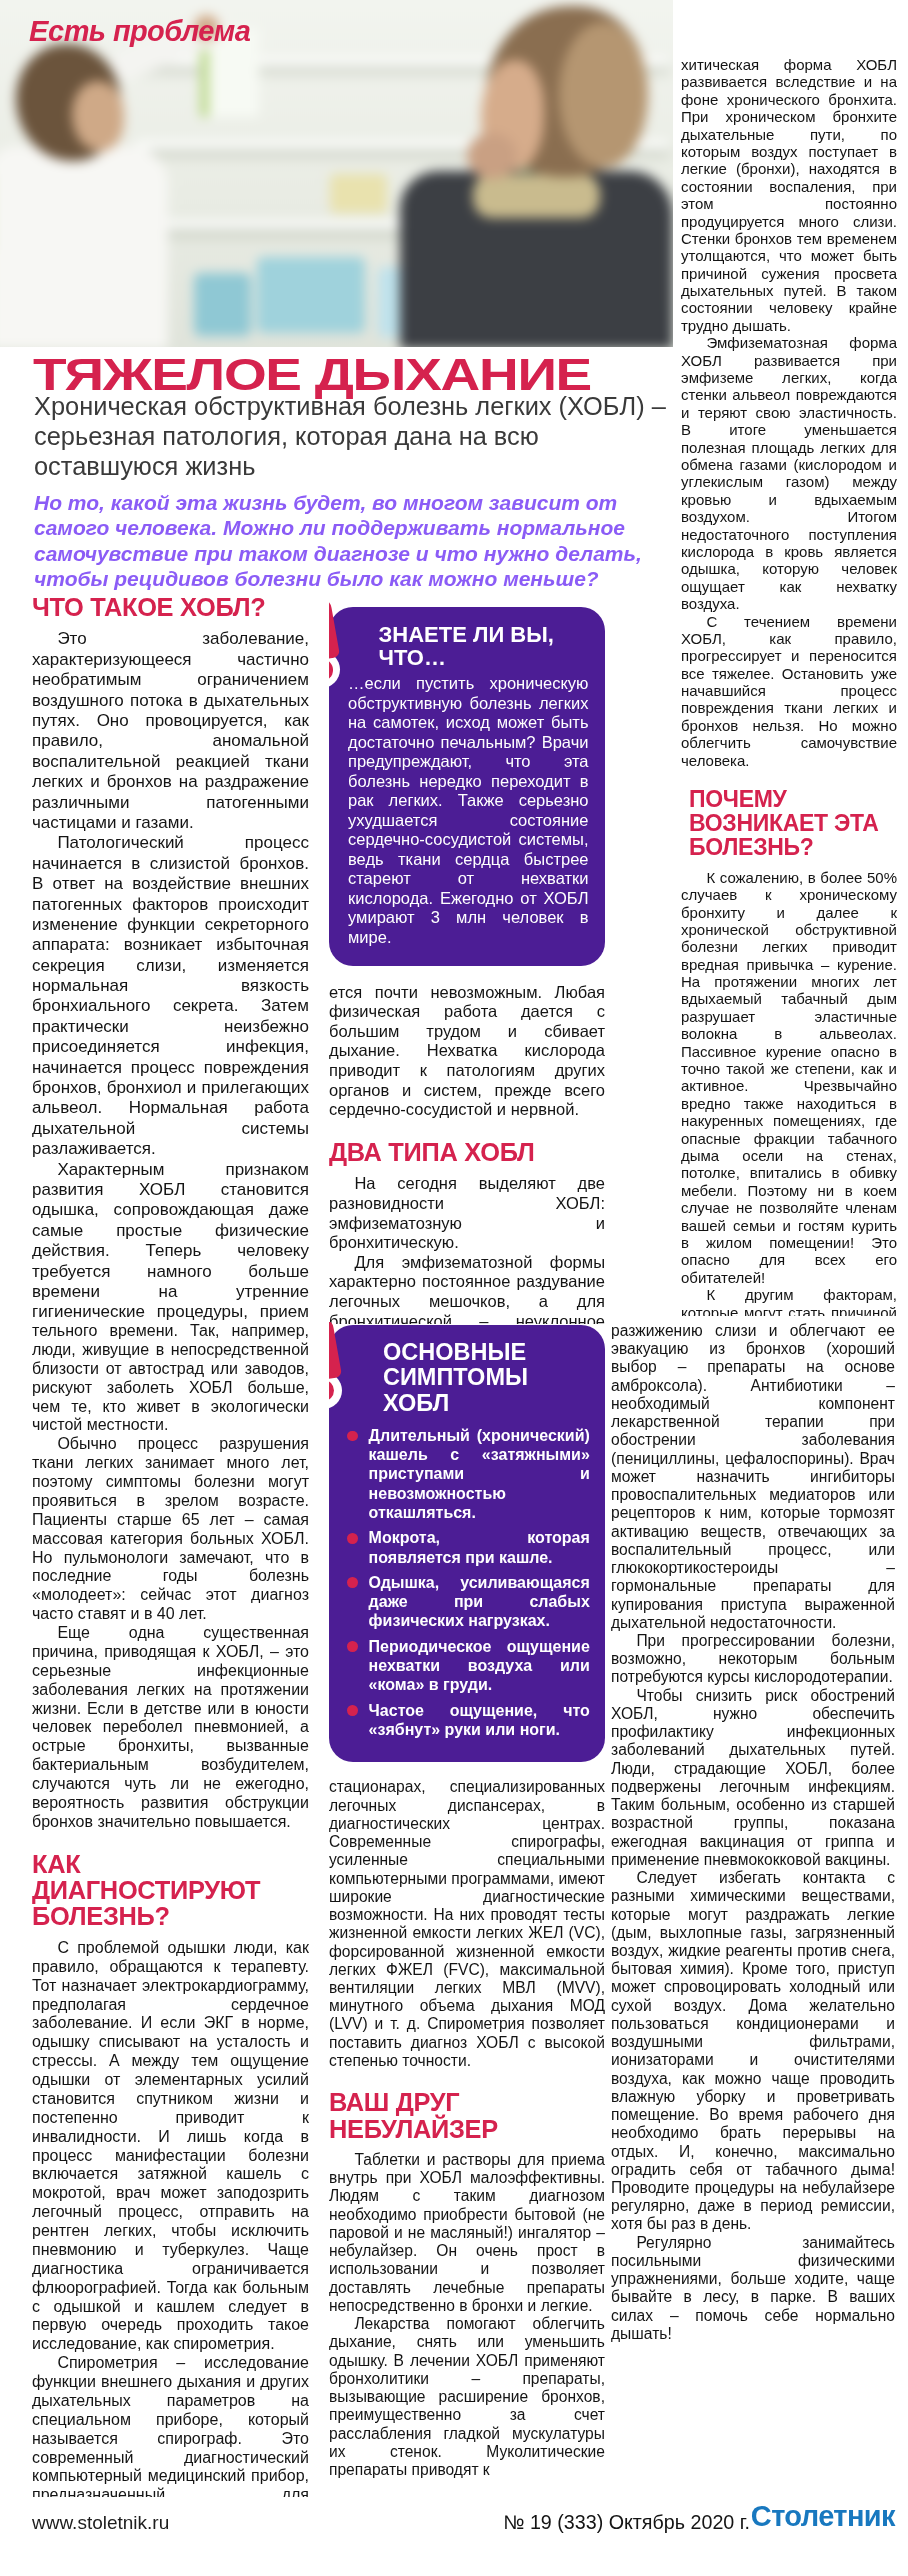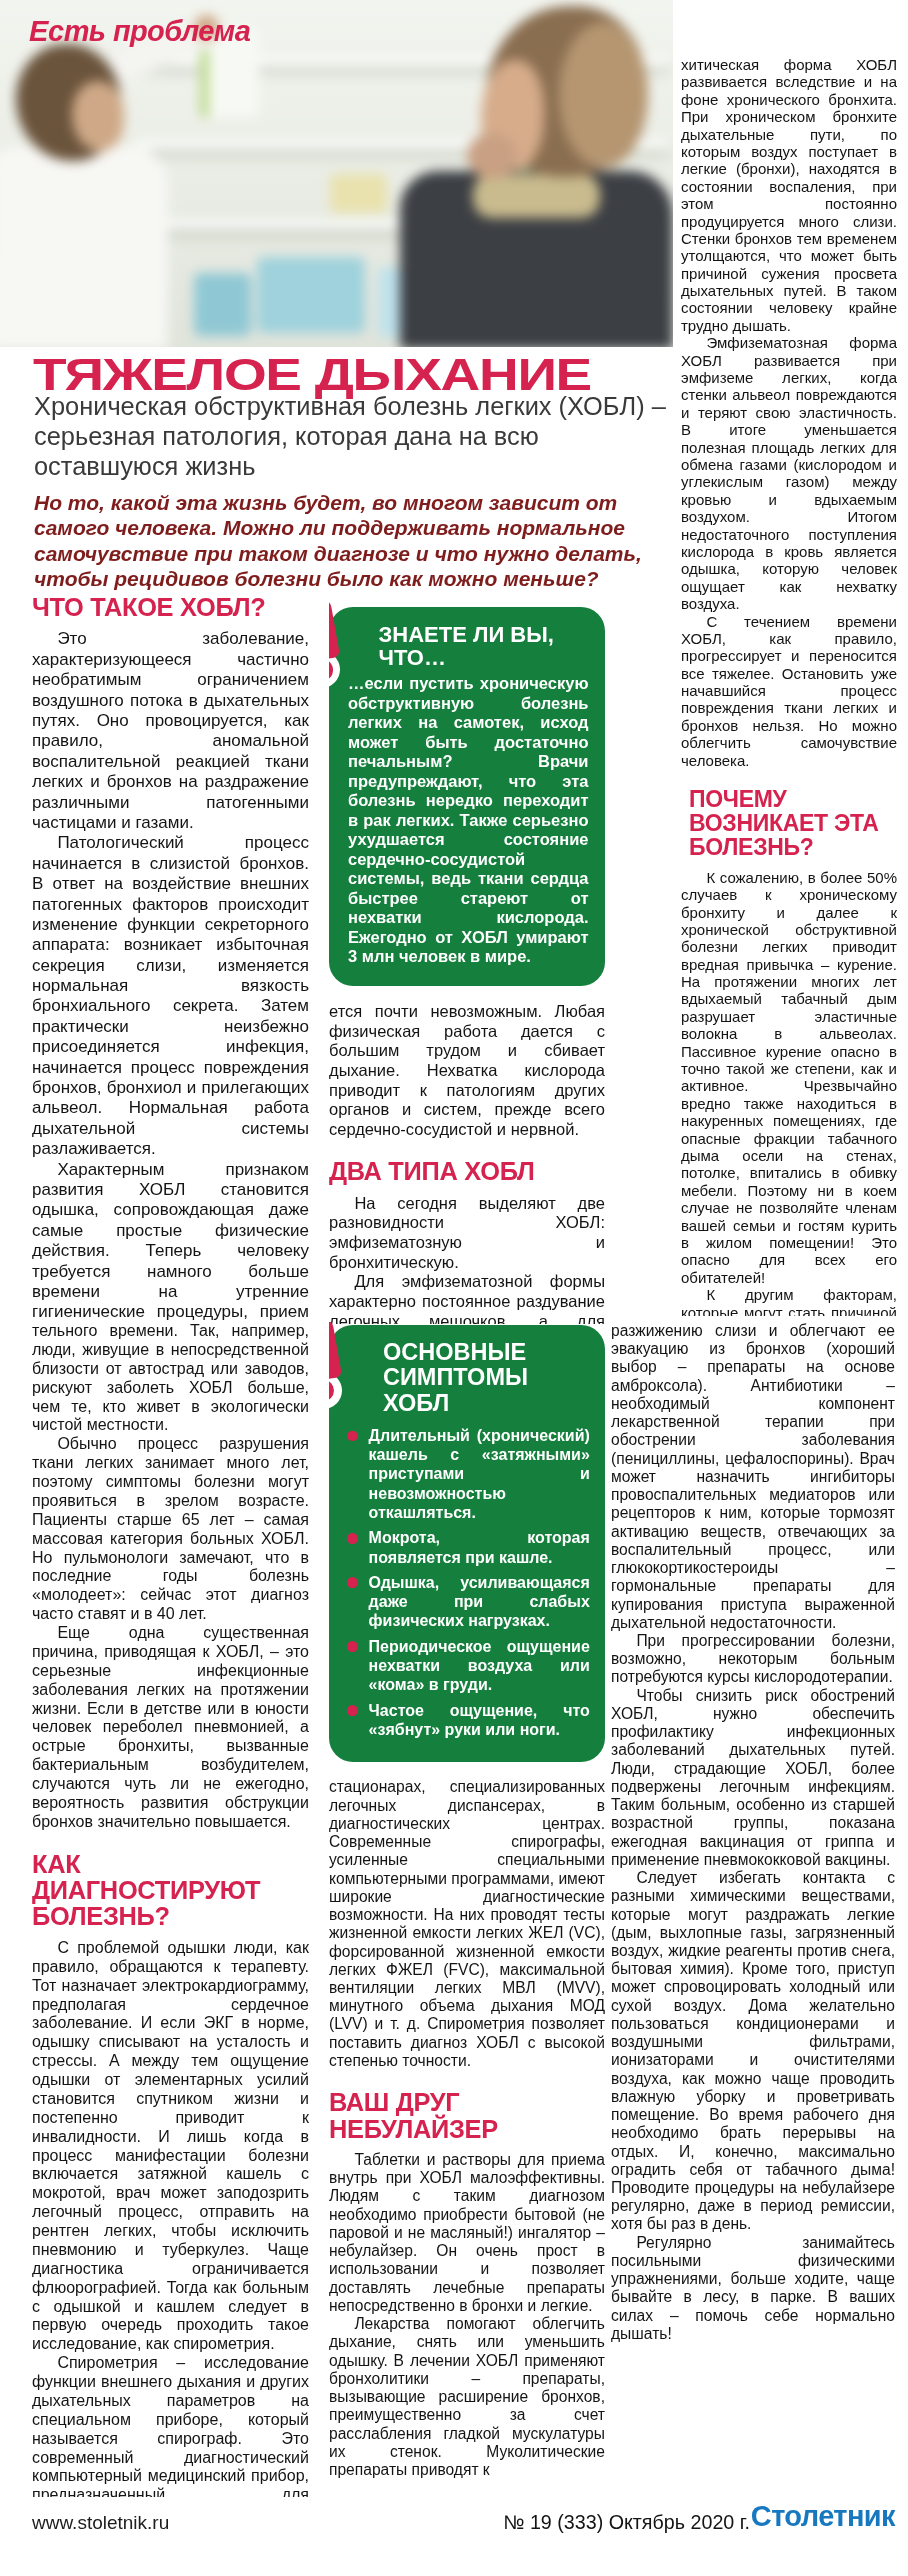--- a/index.html
+++ b/index.html
@@ -32,43 +32,43 @@
   .ph-jacket{left:416px;top:187px;width:273px;height:178px;background:#3c3f44;border-radius:38px 44px 0 0;}
   .ph-scarf{left:489px;top:190px;width:127px;height:44px;background:#c9bb8e;border-radius:19px;}
   .kicker{position:absolute;left:29px;top:16.5px;font-size:29px;line-height:1;font-weight:700;font-style:italic;
           color:#d5224e;letter-spacing:-0.6px;}
 
   
   .title{position:absolute;left:33px;top:348px;margin:0;font-size:55px;font-weight:800;color:#d5224e;
          letter-spacing:-1.3px;white-space:nowrap;transform:scaleY(.82);transform-origin:0 0;}
   .subtitle{position:absolute;left:34px;top:392px;width:638px;font-size:25.4px;line-height:1.18;color:#3a3a3a;}
   .lede{position:absolute;left:34px;top:490px;width:638px;font-size:21px;line-height:1.21;font-weight:700;
-        font-style:italic;color:#7f1d1d;text-align:left;}
+        font-style:italic;color:#8b5cf6;text-align:left;}
 
   
   .col{position:absolute;overflow:hidden;}
   .col p{margin:0;text-align:justify;text-indent:25.4px;}
   .col p.noindent{text-indent:0;}
   .red-head{margin:19px 0 9px;font-size:25.4px;line-height:1.04;font-weight:800;color:#d5224e;letter-spacing:-0.3px;}
   .red-head.first{margin-top:0;}
 
   .colA{left:32px;top:594px;width:277px;height:730px;font-size:17px;line-height:1.2;}
   .colB{left:329px;top:594px;width:276px;height:730px;font-size:16.5px;line-height:1.19;}
   .colC{left:681px;top:56px;width:216px;height:1260px;font-size:15px;line-height:1.16;}
   .colC .red-head{font-size:23px;margin-left:8px;}
   .colD{left:32px;top:1322px;width:277px;height:1175px;font-size:16px;line-height:1.18;}
   .colE{left:329px;top:1322px;width:276px;height:1175px;font-size:15.6px;line-height:1.17;}
   .colF{left:611px;top:1322px;width:284px;height:1175px;font-size:15.6px;line-height:1.17;}
   .colF .red-head{font-size:24px;}
 
   
-  .pinkbox{position:relative;background:#15803d;border-radius:24px;color:#fff;}
+  .pinkbox{position:relative;background:#4c1d95;border-radius:24px;color:#fff;}
   .know-box{margin:12.7px 0 16.5px;padding:16.5px 16.5px 19px 19px;}
   .know-title{margin:0 0 5.1px 30.5px;font-size:22px;font-weight:800;line-height:1.05;}
-  .know-text{margin:0;font-size:16.5px;font-weight:700;line-height:1.18;text-align:justify;text-indent:0 !important;}
+  .know-text{margin:0;font-size:16.5px;font-weight:400;line-height:1.18;text-align:justify;text-indent:0 !important;}
   .sym-box{margin:2.5px 0 16.5px;padding:14px 15.2px 16.5px 18px;}
   .sym-title{margin:1.3px 0 10.2px 36px;font-size:23.5px;font-weight:800;line-height:1.08;}
   .sym-item{position:relative;margin:0 0 6.3px;padding-left:21.6px;font-size:16px;font-weight:700;line-height:1.2;text-align:justify;}
   .dot{position:absolute;left:0;top:4.4px;width:10.8px;height:10.8px;border-radius:50%;background:#d5224e;}
 
   
   .excl{position:absolute;width:44px;height:102px;}
   .excl-know{left:-27px;top:-9px;}
   .excl-sym{left:-25.4px;top:-6.3px;}
   .excl .ring{position:absolute;left:1.3px;bottom:11.4px;width:37px;height:37px;border-radius:50%;background:#fff;}

